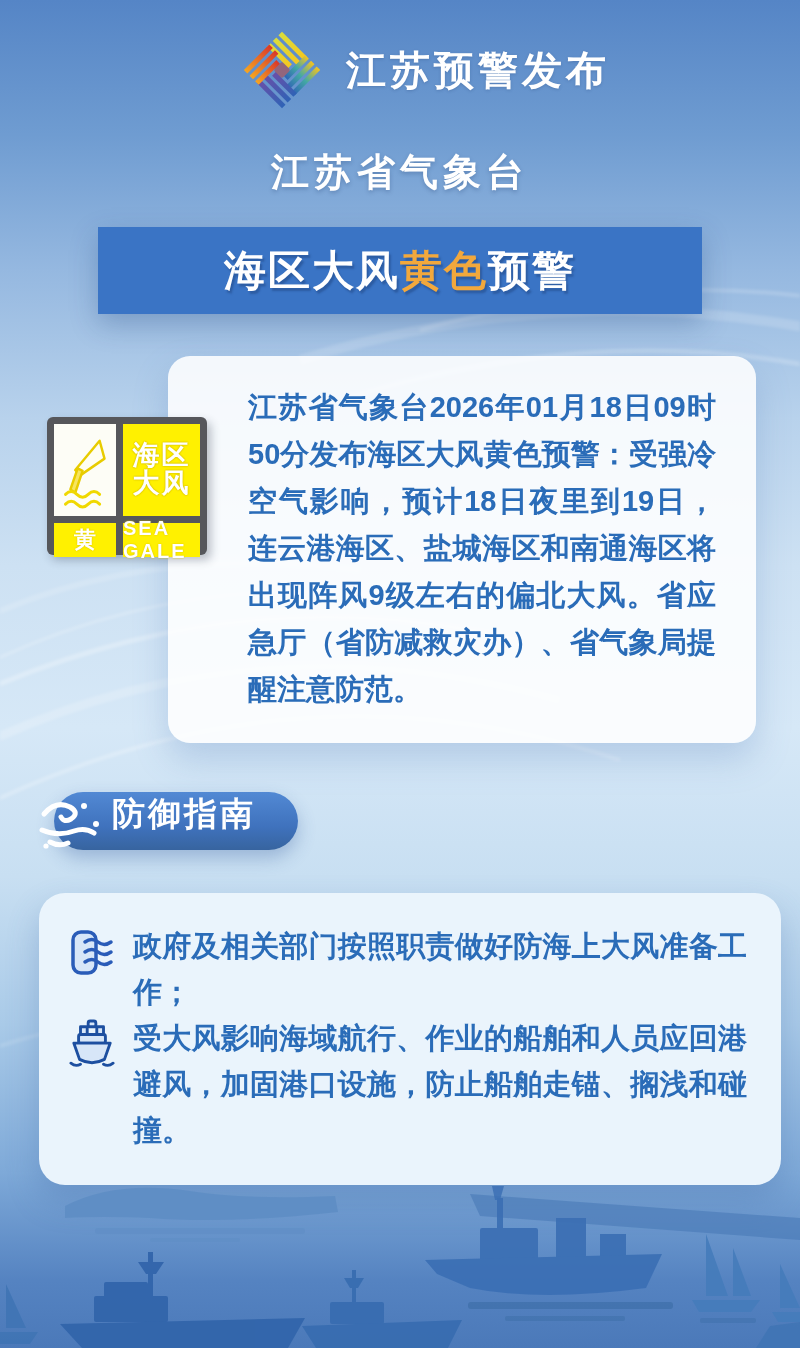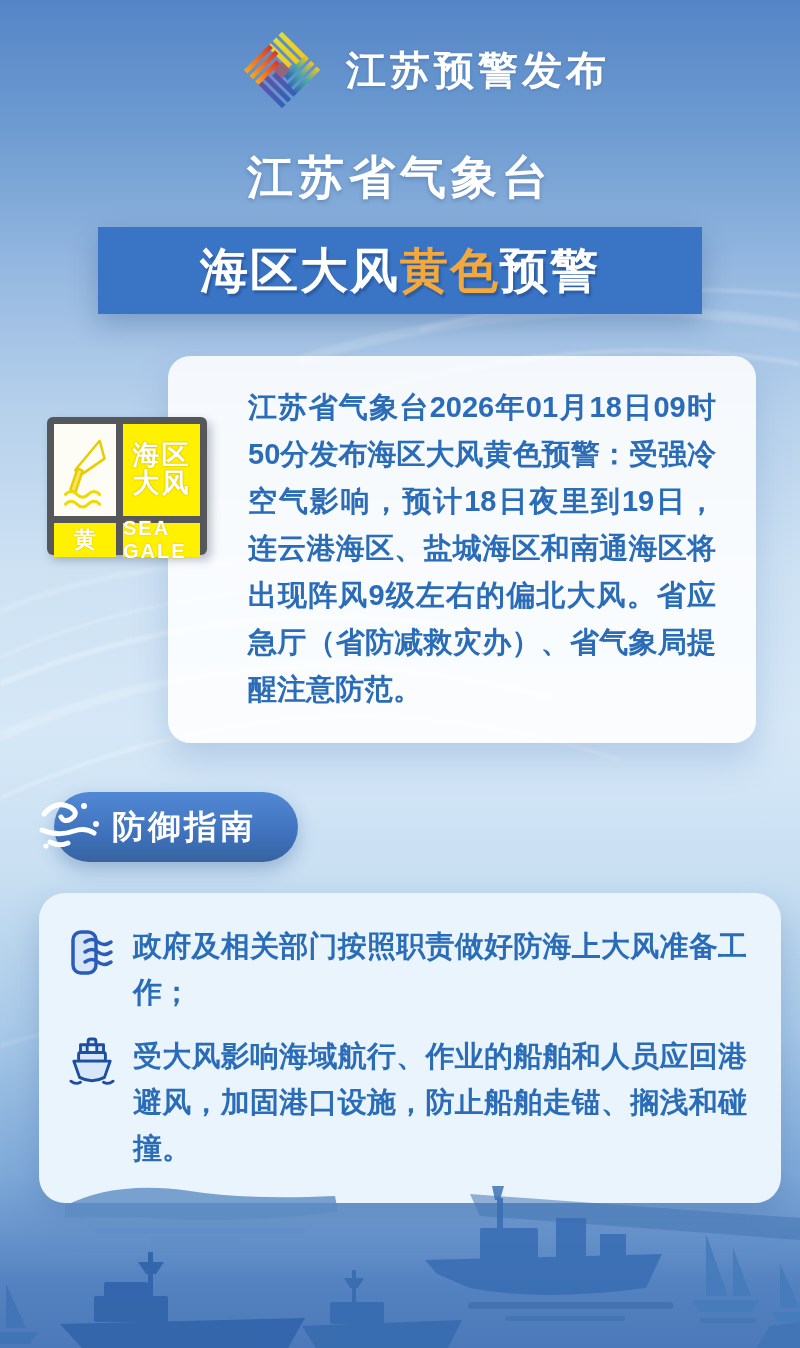--- a/index.html
+++ b/index.html
@@ -11,26 +11,26 @@
       #cde1f3 42%, #d6e8f7 54%, #c8dff2 65%, #a9cae8 76%,
       #7ea9d8 87%, #5583c1 95%, #4b79b9 100%);
   }
   
   .swirls{position:absolute;inset:0;pointer-events:none;filter:blur(1.5px);}
   
   .header{position:absolute;top:26px;left:0;width:100%;display:flex;justify-content:center;align-items:center;gap:20px;margin-left:24px;}
   .brand{color:#fff;font-size:40px;font-weight:600;letter-spacing:4px;text-shadow:0 1px 3px rgba(30,60,110,.25);}
   
   .station{position:absolute;top:147px;left:0;width:100%;text-align:center;color:#fff;
-    font-size:46px;font-weight:700;letter-spacing:5px;text-shadow:0 2px 4px rgba(30,60,110,.3);}
+    font-size:38px;font-weight:700;letter-spacing:5px;text-shadow:0 2px 4px rgba(30,60,110,.3);}
   
   .banner{position:absolute;top:227px;left:50%;transform:translateX(-50%);
     width:604px;height:87px;background:#3a74c5;display:flex;align-items:center;justify-content:center;
     box-shadow:0 10px 26px rgba(25,60,120,.28);}
-  .banner .t{font-size:48px;font-weight:800;letter-spacing:2px;color:#fff;text-shadow:2px 3px 2px rgba(20,50,100,.35);}
+  .banner .t{font-size:42px;font-weight:800;letter-spacing:2px;color:#fff;text-shadow:2px 3px 2px rgba(20,50,100,.35);}
   .banner .hl{color:#f2a83c;}
   
   .alert-card{position:absolute;top:356px;left:168px;width:588px;box-sizing:border-box;
     background:rgba(255,255,255,.87);border-radius:22px;
     padding:28px 40px 30px 80px;box-shadow:0 16px 34px rgba(90,130,185,.28);}
   .alert-card .body{font-size:29px;line-height:47px;font-weight:600;color:#2a6cb8;text-align:justify;}
   
   .warn-sign{position:absolute;left:47px;top:417px;width:160px;height:138px;box-sizing:border-box;
     background:#56575b;border-radius:6px;padding:7px;display:grid;
     grid-template-columns:62px 1fr;grid-template-rows:1fr 34px;gap:7px;
@@ -39,34 +39,34 @@
   .ws-flag{background:#fdfdf6;}
   .ws-name{background:#fff100;flex-direction:column;line-height:1.02;}
   .ws-name span{font-size:27px;font-weight:800;color:#fff;letter-spacing:2px;
     text-shadow:0 0 2px #d8c000, 0 0 2px #d8c000;}
   .ws-level{background:#fff100;}
   .ws-level span{font-size:22px;font-weight:800;color:#fff;text-shadow:0 0 2px #d8c000;}
   .ws-en{background:#fff100;}
   .ws-en span{font-size:20px;font-weight:800;color:#fff;letter-spacing:2px;text-shadow:0 0 2px #d8c000;}
   
   .guide-badge{position:absolute;left:38px;top:792px;height:62px;}
-  .guide-badge .pill{margin-left:16px;display:inline-flex;align-items:center;height:70px;
+  .guide-badge .pill{margin-left:16px;display:inline-flex;align-items:flex-start;height:58px;
     padding:0 42px 0 58px;border-radius:40px;
     background:linear-gradient(180deg,#5289d4 0%,#3f72bd 60%,#37649f 100%);
     box-shadow:0 8px 18px rgba(40,80,150,.3);}
   .guide-badge .pill span{color:#fff;font-size:33px;font-weight:700;letter-spacing:3px;}
   .guide-badge .wind{position:absolute;left:-2px;top:0px;}
   
   .guide-card{position:absolute;left:39px;top:893px;width:742px;box-sizing:border-box;
     background:#eaf4fc;border-radius:26px;padding:30px 34px 32px 30px;
     box-shadow:0 16px 32px rgba(70,110,170,.30);}
   .guide-card::before{content:"";position:absolute;left:8px;right:10px;top:-14px;height:90px;
     background:#bfd9f1;border-radius:26px;transform:rotate(-1.7deg);z-index:-1;}
   .g-item{display:flex;align-items:flex-start;gap:16px;}
-  .g-item + .g-item{margin-top:18px;}
+  .g-item + .g-item{margin-top:0;}
   .g-icon{flex:0 0 48px;padding-top:4px;}
   .g-text{font-size:29px;line-height:46px;font-weight:600;color:#2a6cb8;text-align:justify;}
   
   .scene{position:absolute;left:0;bottom:0;width:800px;height:172px;pointer-events:none;}
 </style>
 </head>
 <body>
 
 <div class="poster">
 

